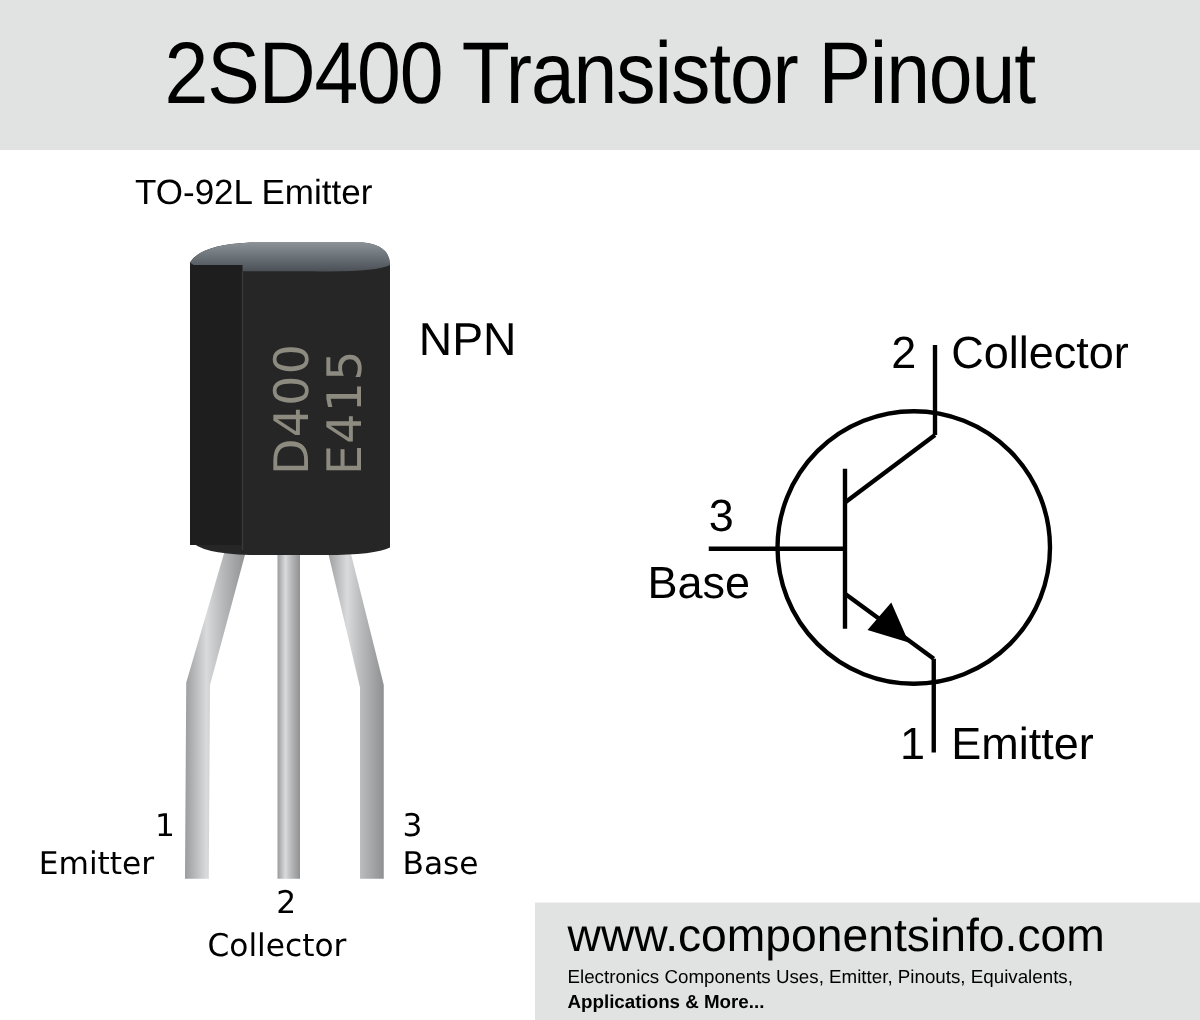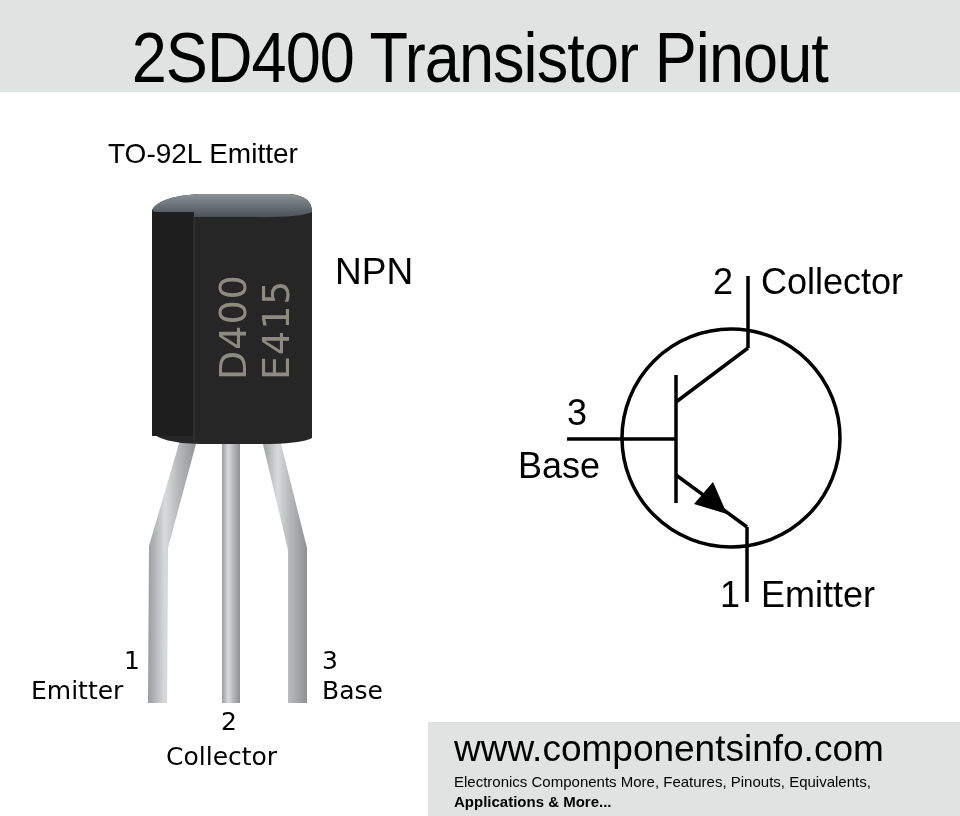--- a/index.html
+++ b/index.html
@@ -2,21 +2,21 @@
 <html><head>
   <meta charset="utf-8">
   <style>
     html, body { margin: 0; padding: 0; }
     body {
       width: 960px; height: 816px; position: relative; overflow: hidden;
       background: #ffffff; font-family: "Liberation Sans", sans-serif; color: #000;
     }
     .abs { position: absolute; white-space: nowrap; }
     .header {
-      position: absolute; left: 0; top: 0; width: 960px; height: 92px;
+      position: absolute; left: 0; top: 0; width: 960px; height: 120px;
       background: #e1e3e2;
     }
     .title {
       position: absolute; left: 0; top: 18px; width: 960px; text-align: center;
       font-size: 70px; line-height: 80px; letter-spacing: -1px;
     }
     .title span { display: inline-block; transform: scaleX(0.9); transform-origin: center; }
     .pkg { left: 108px; top: 138px; font-size: 28px; line-height: 32px; }
     .npn { left: 335px; top: 256px; font-size: 37px; line-height: 32px; }
     .photo-label { font-family: "DejaVu Sans", sans-serif; font-size: 25px; line-height: 28px; }
@@ -101,15 +101,15 @@
 
 <div class="abs sch-label" style="left:713px; top:262px;">2</div>
 <div class="abs sch-label" style="left:761px; top:262px;">Collector</div>
 <div class="abs sch-label" style="left:567px; top:393px;">3</div>
 <div class="abs sch-label" style="left:518px; top:446px;">Base</div>
 <div class="abs sch-label" style="left:720px; top:575px;">1</div>
 <div class="abs sch-label" style="left:761px; top:575px;">Emitter</div>
 
 <div class="footer">
   <div class="url">www.componentsinfo.com</div>
-  <div class="tag" style="top:50px;">Electronics Components More, Features, Pinouts, Equivalents,</div>
+  <div class="tag" style="top:50px;">Electronics Components Uses, Emitter, Pinouts, Equivalents,</div>
   <div class="tag" style="top:70px;font-weight:bold;">Applications &amp; More...</div>
 </div>
 
 </body></html>

